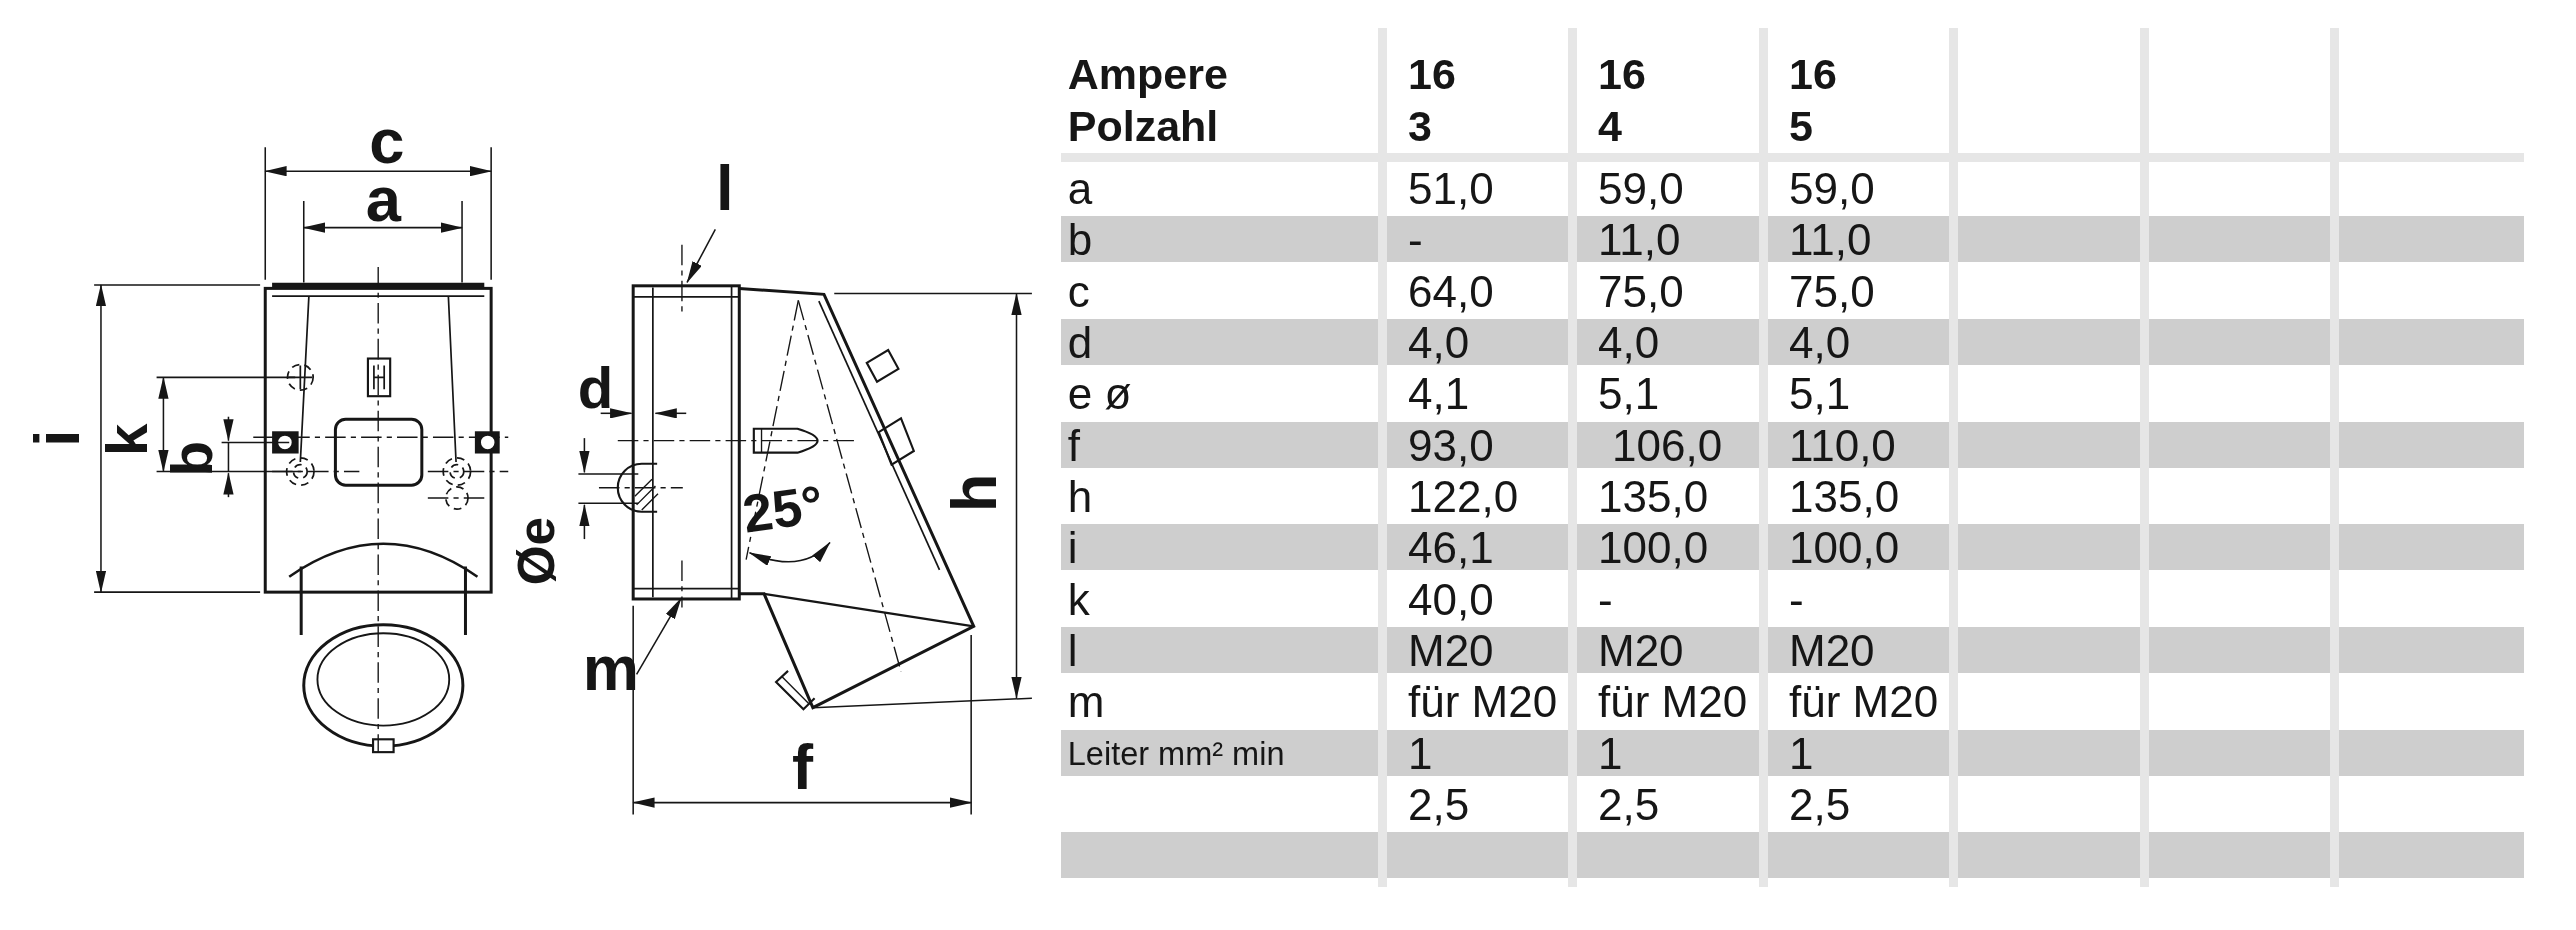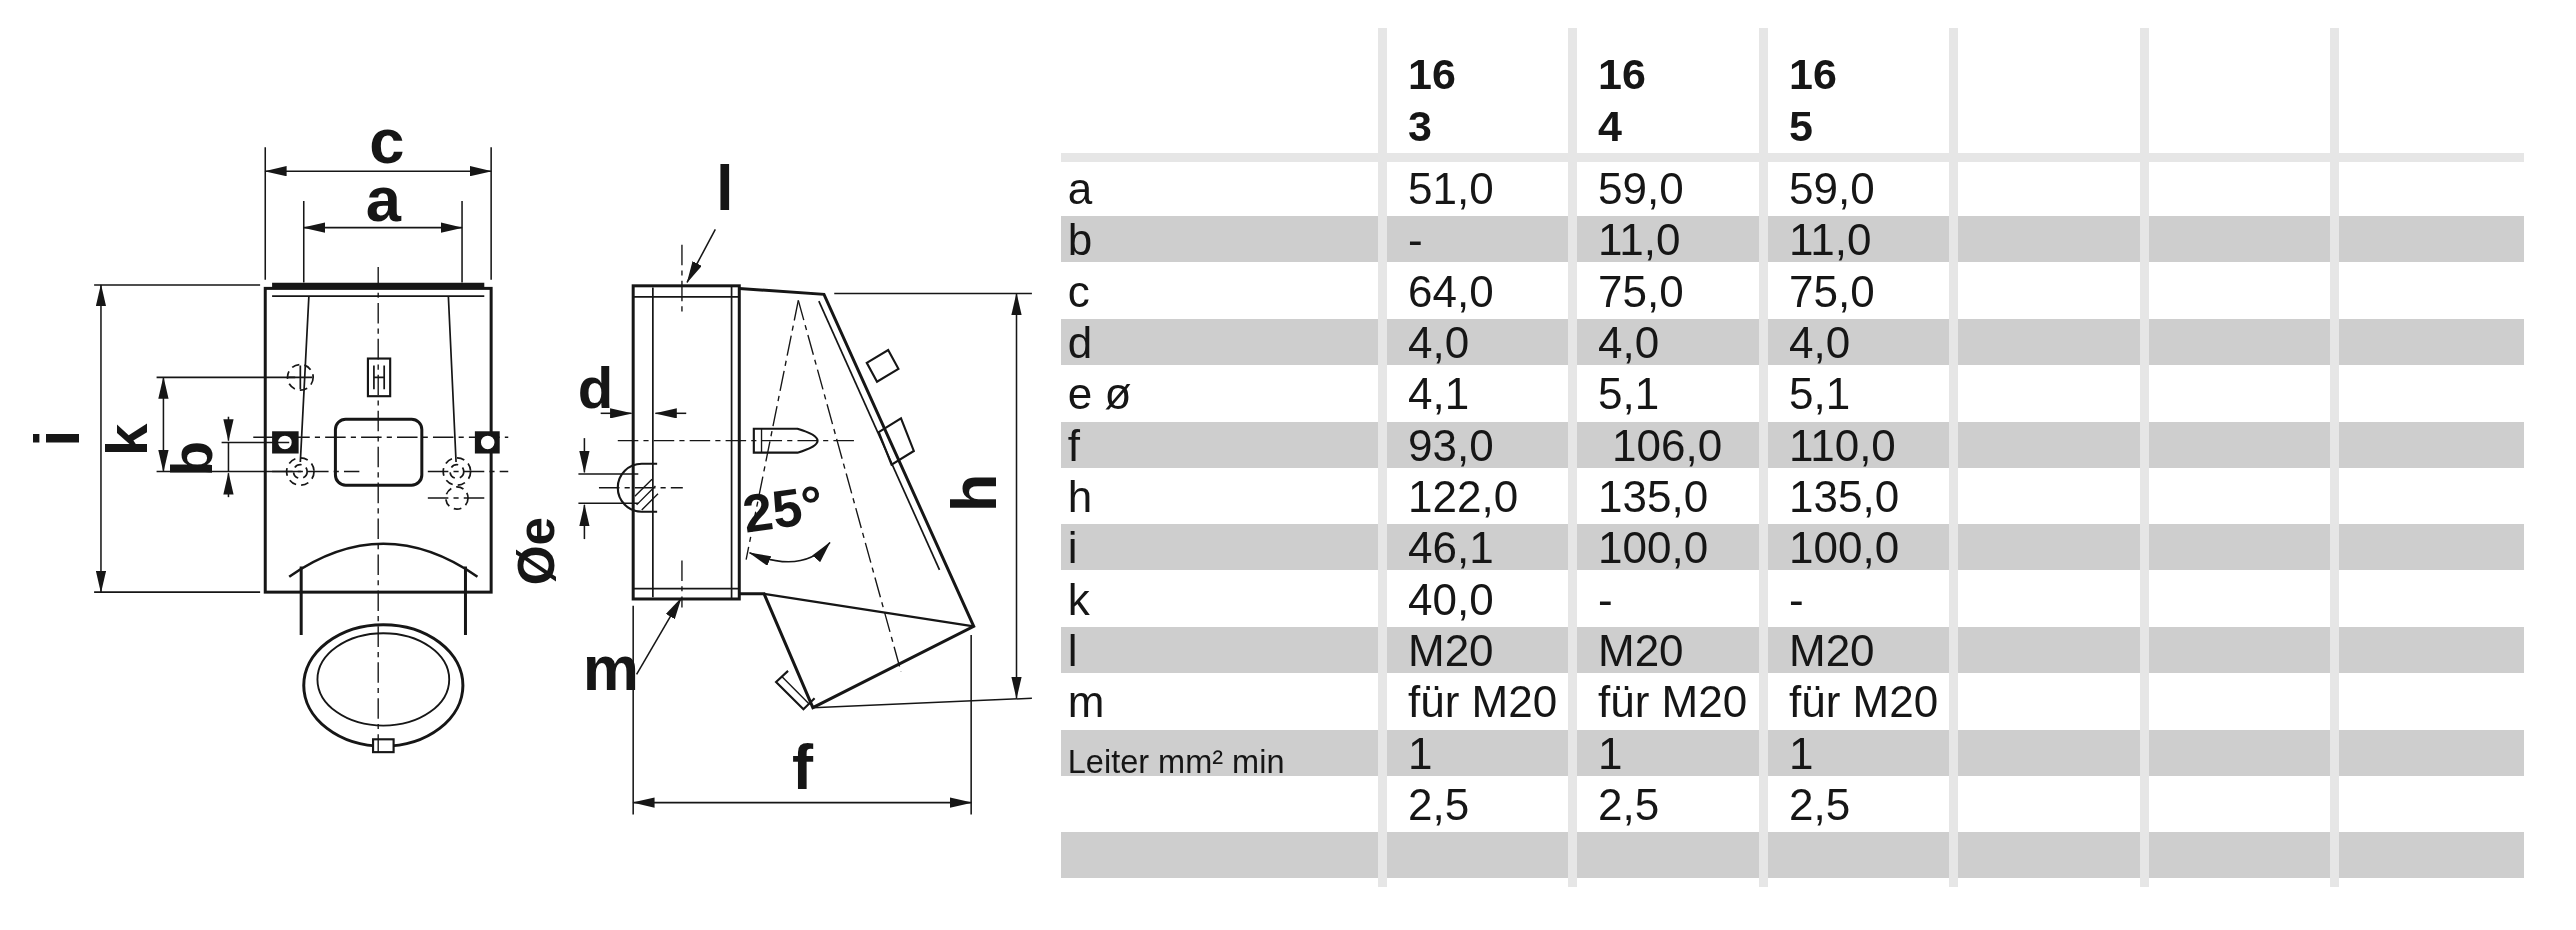--- a/index.html
+++ b/index.html
@@ -196,20 +196,24 @@
 </div>
 
 <div class="dim-table">
   <div class="vsep" style="left:317px"></div>
   <div class="vsep" style="left:507px"></div>
   <div class="vsep" style="left:698px"></div>
   <div class="vsep" style="left:888px"></div>
   <div class="vsep" style="left:1079px"></div>
   <div class="vsep" style="left:1269px"></div>
 
+  <div class="hcell" style="left:6.8px">
+    <div>Ampere</div>
+    <div>Polzahl</div>
+  </div>
   <div id="header-cols">
       <div class="hcell" style="left: 347px;">
         <div>16</div>
         <div>3</div>
       </div>
       <div class="hcell" style="left: 537px;">
         <div>16</div>
         <div>4</div>
       </div>
       <div class="hcell" style="left: 728px;">
@@ -326,21 +330,21 @@
       <div class="trow" style="top: 678px;">
         <div class="tcell label" style="left: 6.8px;">m</div>
         <div class="tcell" style="left: 347px;">für M20</div>
         <div class="tcell" style="left: 537px;">für M20</div>
         <div class="tcell" style="left: 728px;">für M20</div>
         <div class="tcell" style="left: 918px;"></div>
         <div class="tcell" style="left: 1108px;"></div>
         <div class="tcell" style="left: 1299px;"></div>
       </div>
       <div class="trow gray small" style="top: 730px;">
-        <div class="tcell label" style="left: 6.8px; margin-top: 8px;">Leiter mm² min</div>
+        <div class="tcell label" style="left: 6.8px;">Leiter mm² min</div>
         <div class="tcell" style="left: 347px;">1</div>
         <div class="tcell" style="left: 537px;">1</div>
         <div class="tcell" style="left: 728px;">1</div>
         <div class="tcell" style="left: 918px;"></div>
         <div class="tcell" style="left: 1108px;"></div>
         <div class="tcell" style="left: 1299px;"></div>
       </div>
       <div class="trow small" style="top: 781px;">
         <div class="tcell" style="left: 347px;">2,5</div>
         <div class="tcell" style="left: 537px;">2,5</div>

